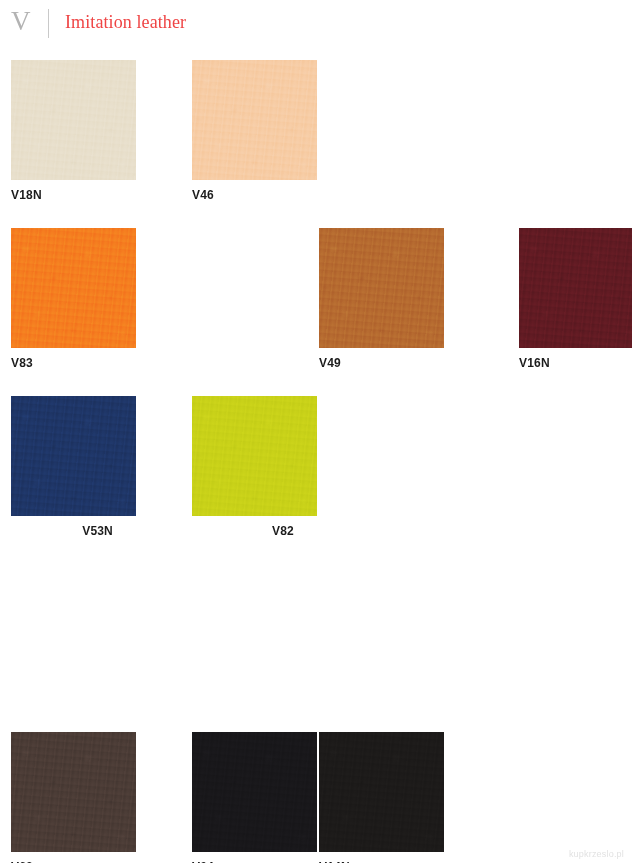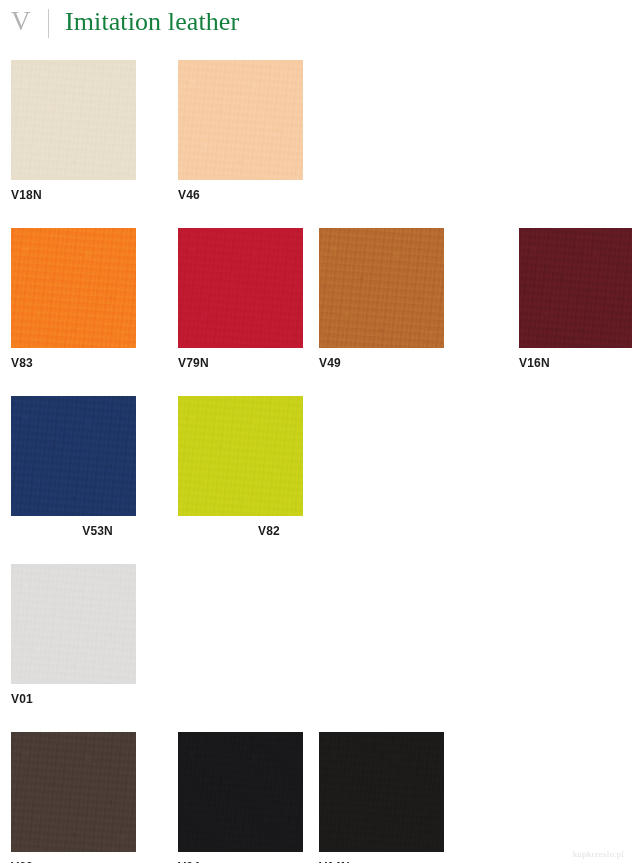--- a/index.html
+++ b/index.html
@@ -32,22 +32,22 @@
     padding-bottom: 3px;
   }
   .header-divider {
     width: 1px;
     height: 29px;
     background: #c9c9c9;
     margin: 0 16px 0 17px;
   }
   .header-title {
     font-family: "Liberation Serif", serif;
-    font-size: 26px;
-    color: #15803d;
+    font-size: 18px;
+    color: #ef4444;
     letter-spacing: 0.1px;
     line-height: 1;
     padding-bottom: 3px;
   }
 
   
   .grid {
     position: absolute;
     left: 0; top: 60px;
     width: 632px;
@@ -56,21 +56,21 @@
     position: relative;
     width: 632px;
     margin-bottom: 13px;
   }
   .cell {
     position: absolute;
     top: 0;
     width: 102px;
   }
   .cell.c0 { left: 11px; }
-  .cell.c1 { left: 178px; }
+  .cell.c1 { left: 192px; }
   .cell.c2 { left: 319px; }
   .cell.c3 { left: 499px; padding-left: 20px; }
 
   .swatch {
     width: 125px;
     height: 120px;
     position: relative;
     overflow: hidden;
     background-color: #ccc;
   }
@@ -124,21 +124,21 @@
     color: #1c1c1c;
     letter-spacing: 0.2px;
     line-height: 1;
   }
 
   
   .watermark {
     position: absolute;
     right: 8px;
     bottom: 4px;
-    font-family: Liberation Serif, serif;
+    font-family: Liberation Sans, sans-serif;
     font-size: 9px;
     color: #e2e2e2;
     letter-spacing: 0.2px;
   }
 </style>
 </head>
 <body>
 
 <div class="header">
   <span class="header-code">V</span>
@@ -155,48 +155,40 @@
       <div class="cell c1">
         <div class="swatch" style="background-color: rgb(247, 204, 164);"></div>
         <div class="swatch-label">V46</div>
       </div>
     </div>
     <div class="row" style="height: 155px;">
       <div class="cell c0">
         <div class="swatch" style="background-color: rgb(245, 124, 31);"></div>
         <div class="swatch-label">V83</div>
       </div>
-      <div class="cell c1">
-        <div class="swatch" style="background-color: rgb(191, 25, 48);"></div>
-        <div class="swatch-label">V79N</div>
-      </div>
       <div class="cell c2">
         <div class="swatch" style="background-color: rgb(181, 105, 47);"></div>
         <div class="swatch-label">V49</div>
       </div>
       <div class="cell c3">
         <div class="swatch" style="background-color: rgb(96, 26, 34);"></div>
         <div class="swatch-label">V16N</div>
       </div>
     </div>
     <div class="row" style="height: 155px; text-align: right;">
       <div class="cell c0">
         <div class="swatch" style="background-color: rgb(30, 53, 102);"></div>
         <div class="swatch-label">V53N</div>
       </div>
       <div class="cell c1">
         <div class="swatch" style="background-color: rgb(200, 209, 24);"></div>
         <div class="swatch-label">V82</div>
       </div>
     </div>
     <div class="row" style="height: 155px;">
-      <div class="cell c0">
-        <div class="swatch" style="background-color: rgb(222, 221, 219);"></div>
-        <div class="swatch-label">V01</div>
-      </div>
     </div>
     <div class="row" style="height: 155px;">
       <div class="cell c0">
         <div class="swatch" style="background-color: rgb(74, 59, 53);"></div>
         <div class="swatch-label">V62</div>
       </div>
       <div class="cell c1">
         <div class="swatch" style="background-color: rgb(24, 23, 26);"></div>
         <div class="swatch-label">V04</div>
       </div>

